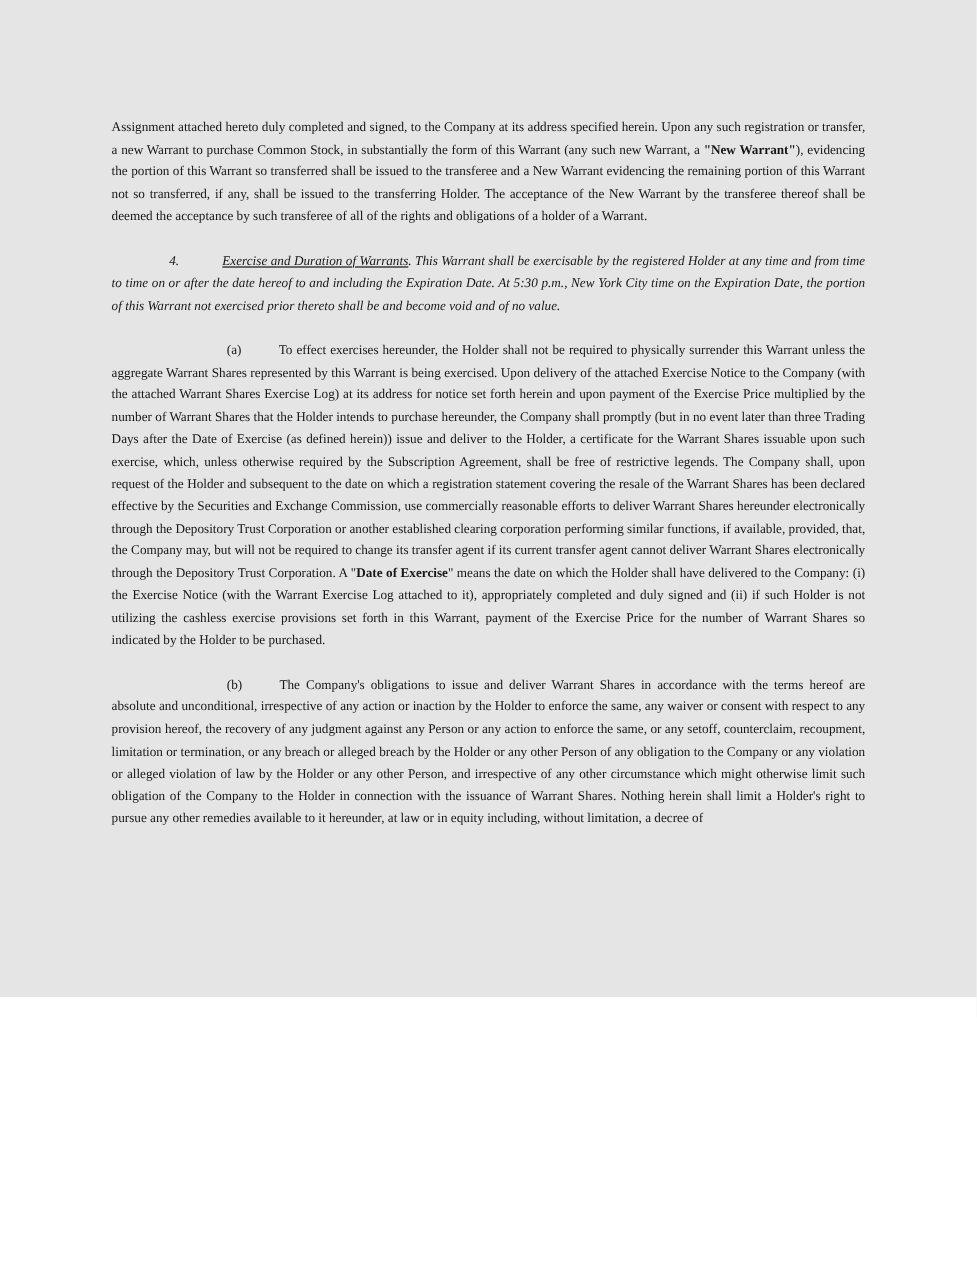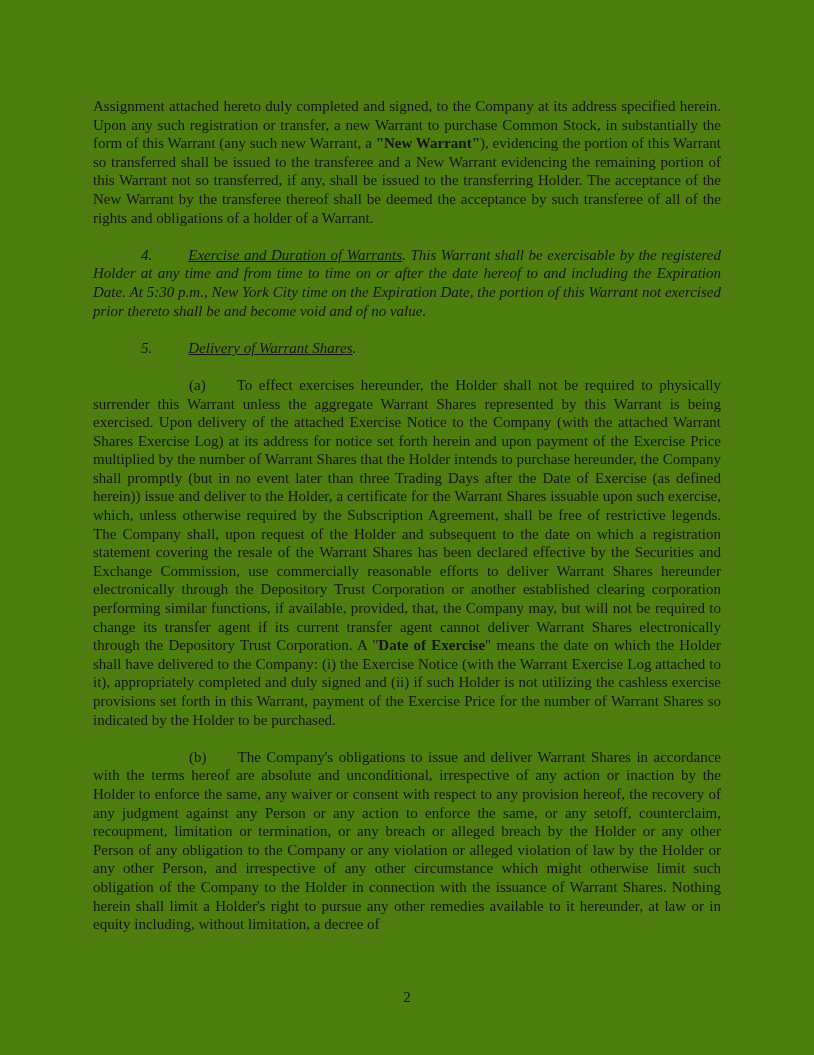--- a/index.html
+++ b/index.html
@@ -3,25 +3,25 @@
 <meta charset="utf-8">
 <style>
   html, body {
     margin: 0;
     padding: 0;
     background: #ffffff;
   }
   .page {
     position: relative;
     width: 814px;
-    height: 1055px;
-    background: #4d7c0f;
+    height: 831px;
+    background: #e5e5e5;
     color: #161616;
     font-family: "Liberation Serif", "DejaVu Serif", serif;
-    font-size: 15px;
+    font-size: 11px;
     line-height: 18.6px;
     box-sizing: border-box;
     padding: 97px 93px 0 93px;
     overflow: hidden;
   }
   .para {
     margin: 0 0 18.6px 0;
     text-align: justify;
   }
   .indent-num { text-indent: 48px; font-style: italic; }
@@ -44,21 +44,20 @@
 </style>
 </head>
 <body>
 
 <div class="page">
 
   <p class="para"><span>Assignment attached hereto duly completed and signed, to the Company at its address specified herein.  Upon any such registration or transfer, a new Warrant to purchase Common Stock, in substantially the form of this Warrant (any such new Warrant, a </span><span class="bold">"New Warrant"</span><span>), evidencing the portion of this Warrant so transferred shall be issued to the transferee and a New Warrant evidencing the remaining portion of this Warrant not so transferred, if any, shall be issued to the transferring Holder. The acceptance of the New Warrant by the transferee thereof shall be deemed the acceptance by such transferee of all of the rights and obligations of a holder of a Warrant.</span></p>
 
   <p class="para indent-num"><span>4.</span><span class="tab t1"></span><span class="underline">Exercise and Duration of Warrants</span><span>.  This Warrant shall be exercisable by the registered Holder at any time and from time to time on or after the date hereof to and including the Expiration Date.  At 5:30 p.m., New York City time on the Expiration Date, the portion of this Warrant not exercised prior thereto shall be and become void and of no value.</span></p>
 
-  <p class="para indent-num"><span>5.</span><span class="tab t1"></span><span class="underline">Delivery of Warrant Shares</span><span>.</span></p>
 
   <p class="para indent-sub"><span>(a)</span><span class="tab t2"></span><span>To effect exercises hereunder, the Holder shall not be required to physically surrender this Warrant unless the aggregate Warrant Shares represented by this Warrant is being exercised.  Upon delivery of the attached Exercise Notice to the Company (with the attached Warrant Shares Exercise Log) at its address for notice set forth herein and upon payment of the Exercise Price multiplied by the number of Warrant Shares that the Holder intends to purchase hereunder, the Company shall promptly (but in no event later than three Trading Days after the Date of Exercise (as defined herein)) issue and deliver to the Holder, a certificate for the Warrant Shares issuable upon such exercise, which, unless otherwise required by the Subscription Agreement, shall be free of restrictive legends.  The Company shall, upon request of the Holder and subsequent to the date on which a registration statement covering the resale of the Warrant Shares has been declared effective by the Securities and Exchange Commission, use commercially reasonable efforts to deliver Warrant Shares hereunder electronically through the Depository Trust Corporation or another established clearing corporation performing similar functions, if available, provided, that, the Company may, but will not be required to change its transfer agent if its current transfer agent cannot deliver Warrant Shares electronically through the Depository Trust Corporation.  A "</span><span class="bold">Date of Exercise</span><span>" means the date on which the Holder shall have delivered to the Company: (i) the Exercise Notice (with the Warrant Exercise Log attached to it), appropriately completed and duly signed and (ii) if such Holder is not utilizing the cashless exercise provisions set forth in this Warrant, payment of the Exercise Price for the number of Warrant Shares so indicated by the Holder to be purchased.</span></p>
 
   <p class="para indent-sub"><span>(b)</span><span class="tab t2"></span><span>The Company's obligations to issue and deliver Warrant Shares in accordance with the terms hereof are absolute and unconditional, irrespective of any action or inaction by the Holder to enforce the same, any waiver or consent with respect to any provision hereof, the recovery of any judgment against any Person or any action to enforce the same, or any setoff, counterclaim, recoupment, limitation or termination, or any breach or alleged breach by the Holder or any other Person of any obligation to the Company or any violation or alleged violation of law by the Holder or any other Person, and irrespective of any other circumstance which might otherwise limit such obligation of the Company to the Holder in connection with the issuance of Warrant Shares.  Nothing herein shall limit a Holder's right to pursue any other remedies available to it hereunder, at law or in equity including, without limitation, a decree of</span></p>
 
   <div class="footer">2</div>
 
 </div>
 
 </body></html>

